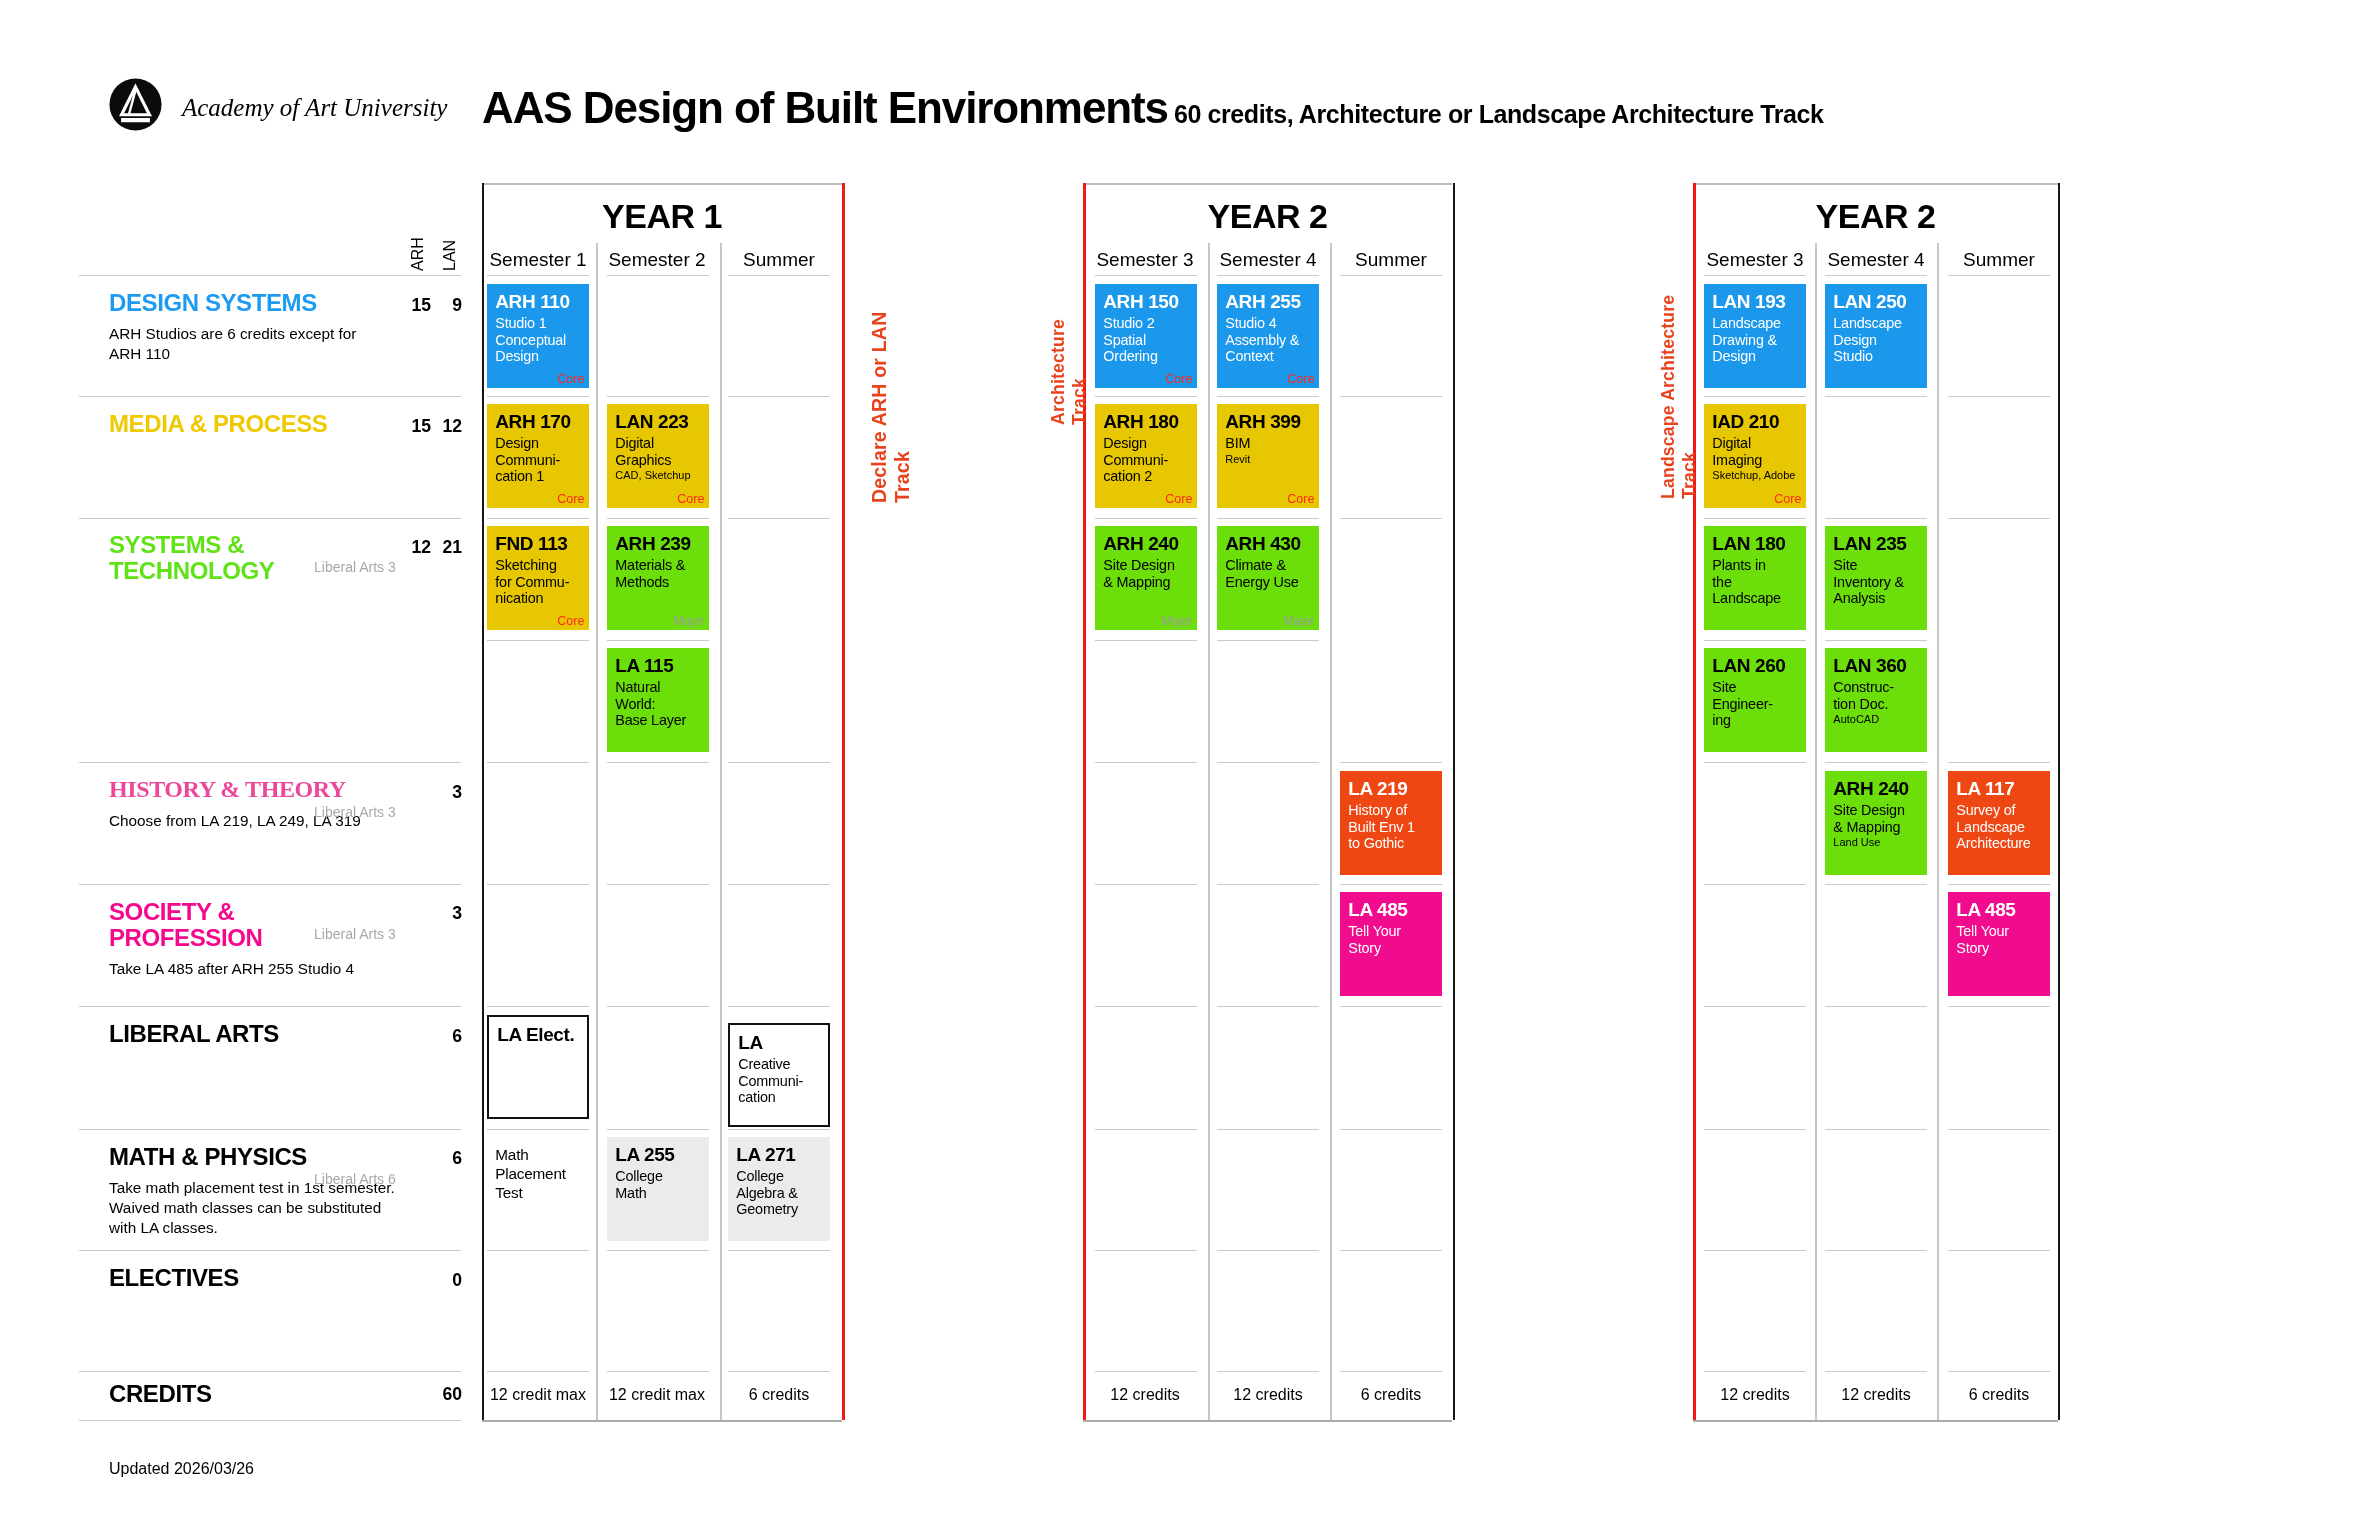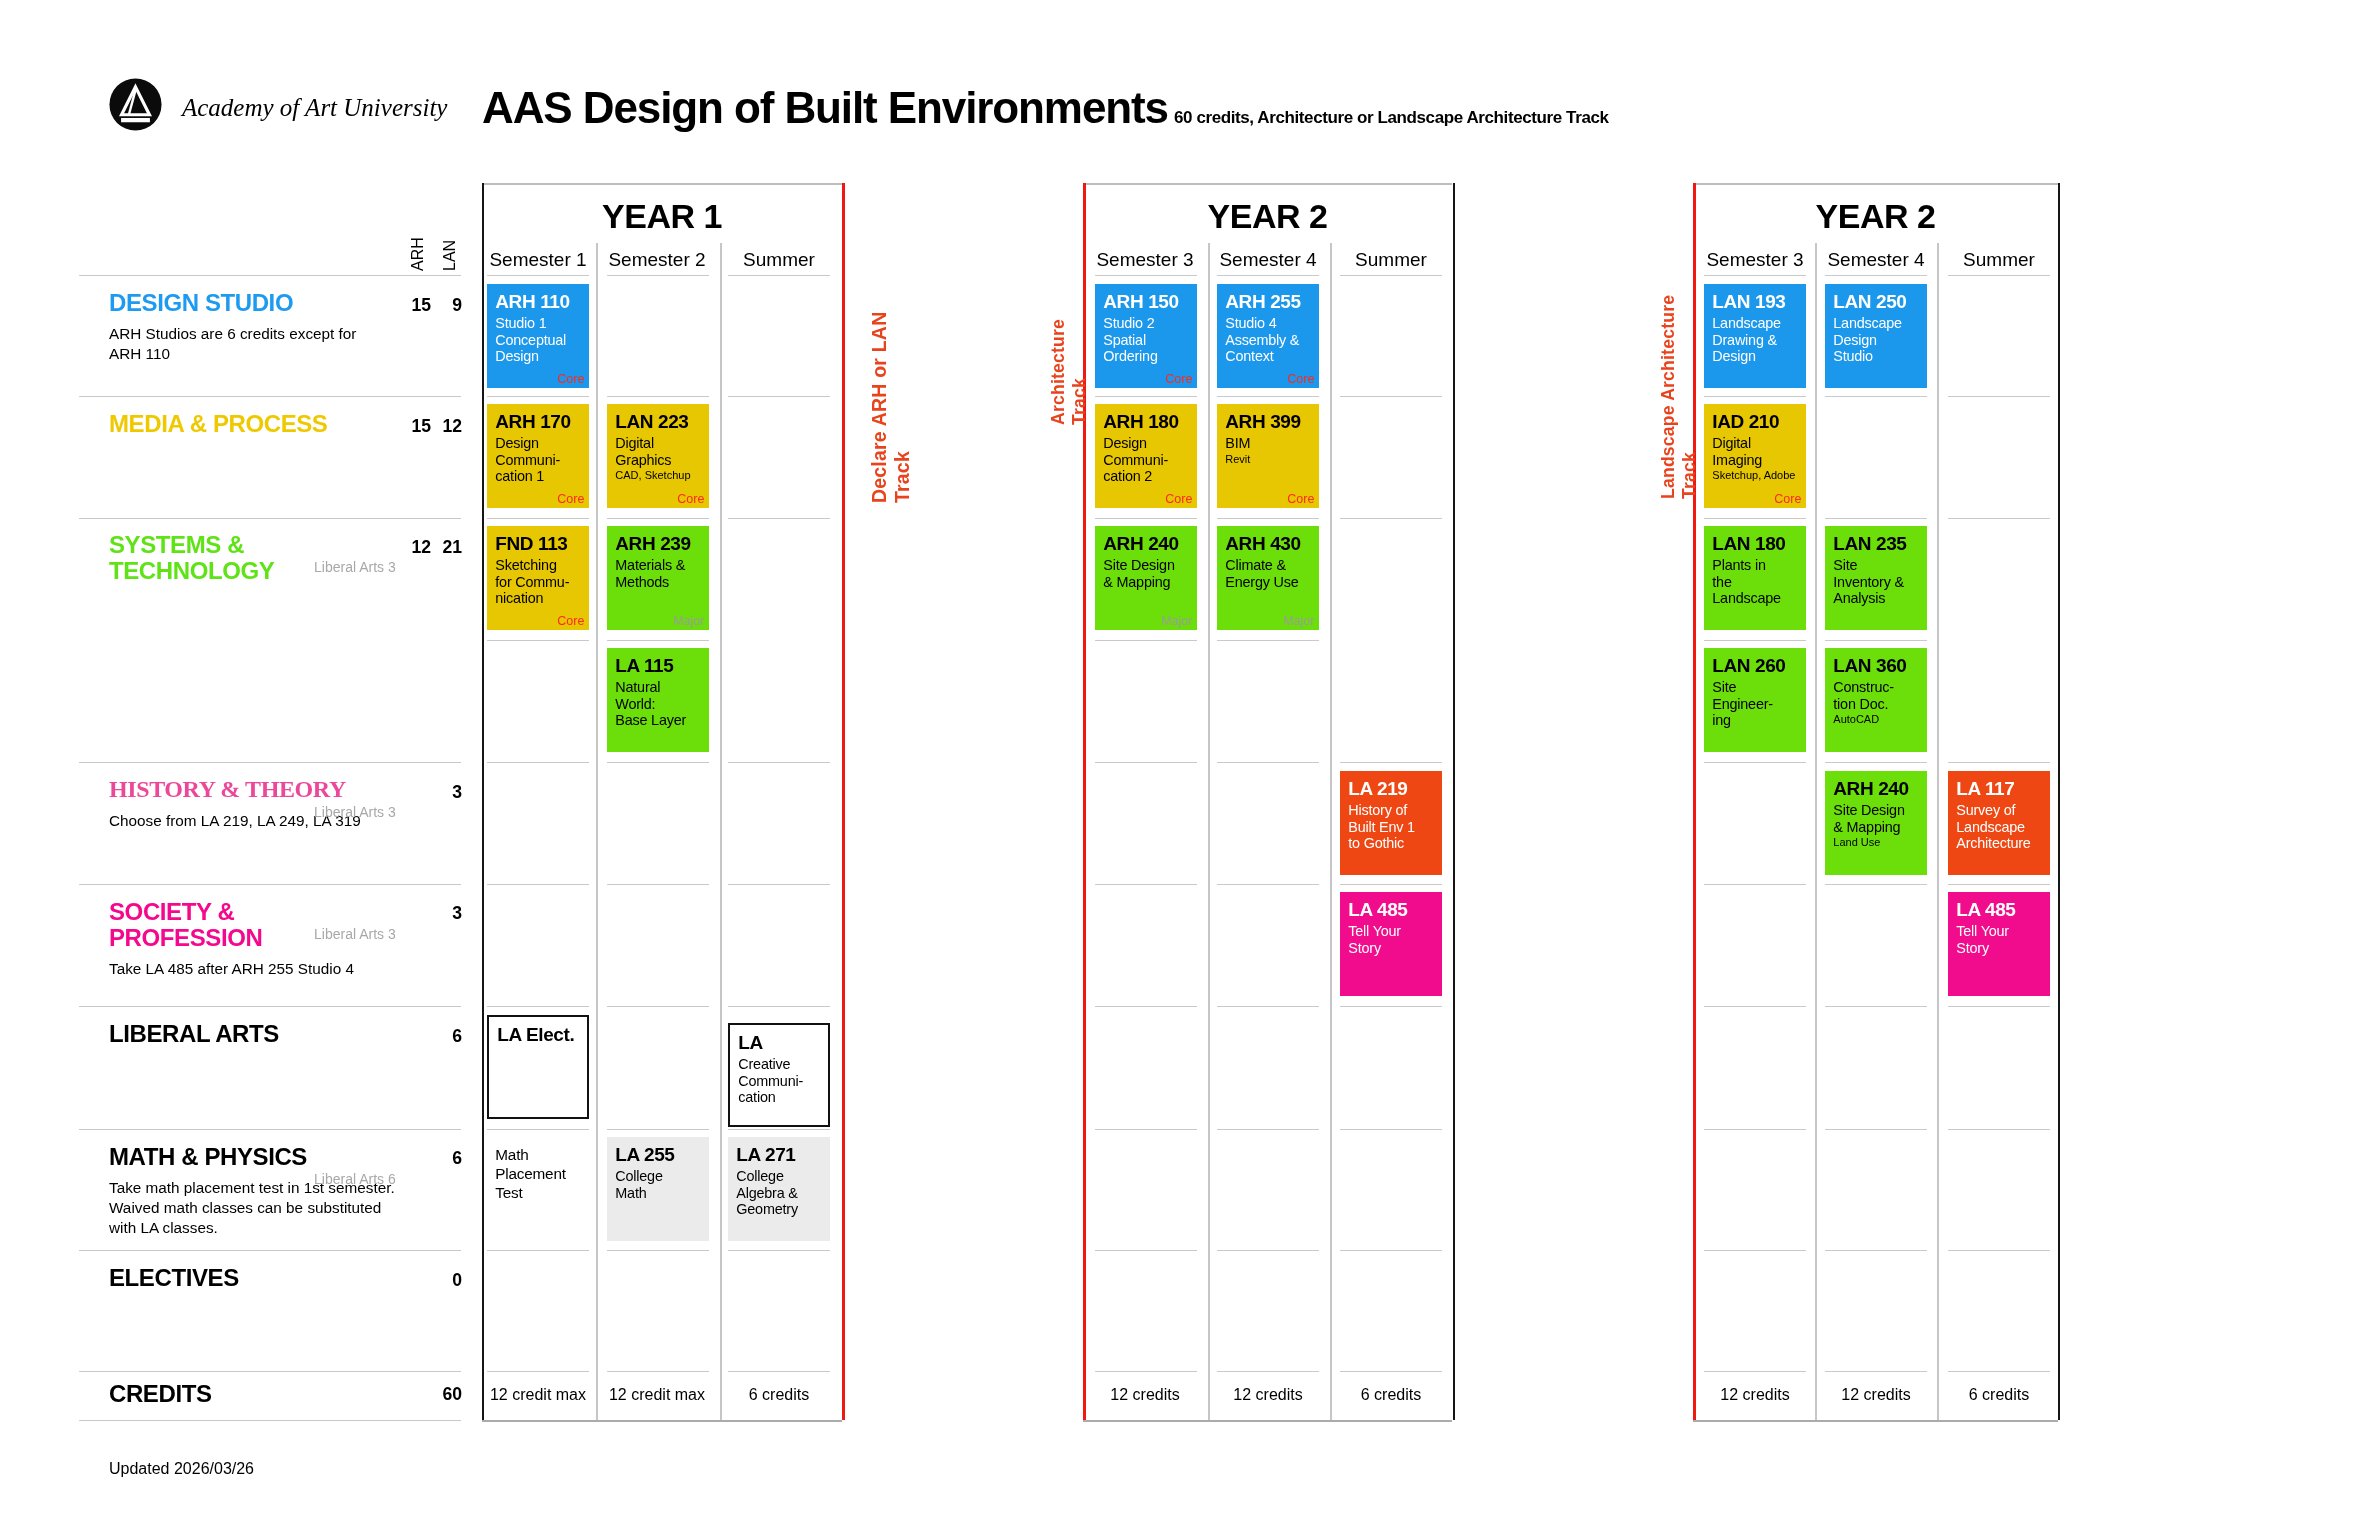--- a/index.html
+++ b/index.html
@@ -7,21 +7,21 @@
         font-family:"Liberation Sans","DejaVu Sans",sans-serif;color:#000;}
   .hline{position:absolute;height:1.9px;background:#C9C9C9;}
   .vline{position:absolute;}
   .vtext{writing-mode:vertical-rl;transform:rotate(180deg);}
   
   #brand-logo{position:absolute;left:109px;top:78px;}
   #brand-name{position:absolute;left:182px;top:94px;font-family:"Liberation Serif","DejaVu Serif",serif;
               font-style:italic;font-size:25px;}
   #title-row{position:absolute;left:482px;top:83px;display:flex;align-items:baseline;gap:6px;white-space:nowrap;}
   #page-title{font-size:44px;font-weight:bold;letter-spacing:-1.1px;}
-  #page-subtitle{font-size:17px;font-weight:bold;letter-spacing:-0.4px;margin-top:7px;}
+  #page-subtitle{font-size:25px;font-weight:bold;letter-spacing:-0.4px;margin-top:7px;}
   
   .catbox{position:absolute;width:293px;}
   .cat-label{font-weight:bold;font-size:24px;letter-spacing:-0.4px;line-height:1.08;white-space:pre-line;}
   .cat-note{font-size:15.3px;line-height:1.3;margin-top:8.3px;white-space:pre-line;}
   .cat-num{position:absolute;font-size:17.6px;width:32px;text-align:right;font-weight:bold;}
   .cat-num.bold{font-weight:bold;}
   .liberal{position:absolute;color:#A8A8A8;font-size:14px;width:148px;text-align:left;}
   .unit{position:absolute;font-size:16px;width:28px;text-align:left;}
   
   .ptitle{position:absolute;font-size:34px;font-weight:bold;text-align:center;letter-spacing:-0.5px;}
@@ -71,21 +71,21 @@
     <div class="hline" style="left: 79px; top: 762px; width: 382px; height: 1.4px;"></div>
     <div class="hline" style="left: 79px; top: 884px; width: 382px; height: 1.4px;"></div>
     <div class="hline" style="left: 79px; top: 1006px; width: 382px; height: 1.4px;"></div>
     <div class="hline" style="left: 79px; top: 1129px; width: 382px; height: 1.4px;"></div>
     <div class="hline" style="left: 79px; top: 1250px; width: 382px; height: 1.4px;"></div>
     <div class="hline" style="left: 79px; top: 1371px; width: 382px; height: 1.4px;"></div>
     <div class="hline" style="left: 79px; top: 1420px; width: 382px; height: 1.4px;"></div>
     <div class="vtext unit" style="left: 409px; top: 213px; height: 58px;">ARH</div>
     <div class="vtext unit" style="left: 441px; top: 213px; height: 58px;">LAN</div>
     <div class="catbox" style="left: 109px; top: 290px;">
-      <div class="cat-label" style="color: rgb(30, 155, 240);">DESIGN STUDIO</div>
+      <div class="cat-label" style="color: rgb(30, 155, 240);">DESIGN SYSTEMS</div>
       <div class="cat-note">ARH Studios are 6 credits except for
 ARH 110</div>
     </div>
     <div class="cat-num" style="left: 399px; top: 295px;">15</div>
     <div class="cat-num" style="left: 430px; top: 295px;">9</div>
     <div class="catbox" style="left: 109px; top: 411px;">
       <div class="cat-label" style="color: rgb(239, 201, 0);">MEDIA &amp; PROCESS</div>
     </div>
     <div class="cat-num" style="left: 399px; top: 416px;">15</div>
     <div class="cat-num" style="left: 430px; top: 416px;">12</div>

